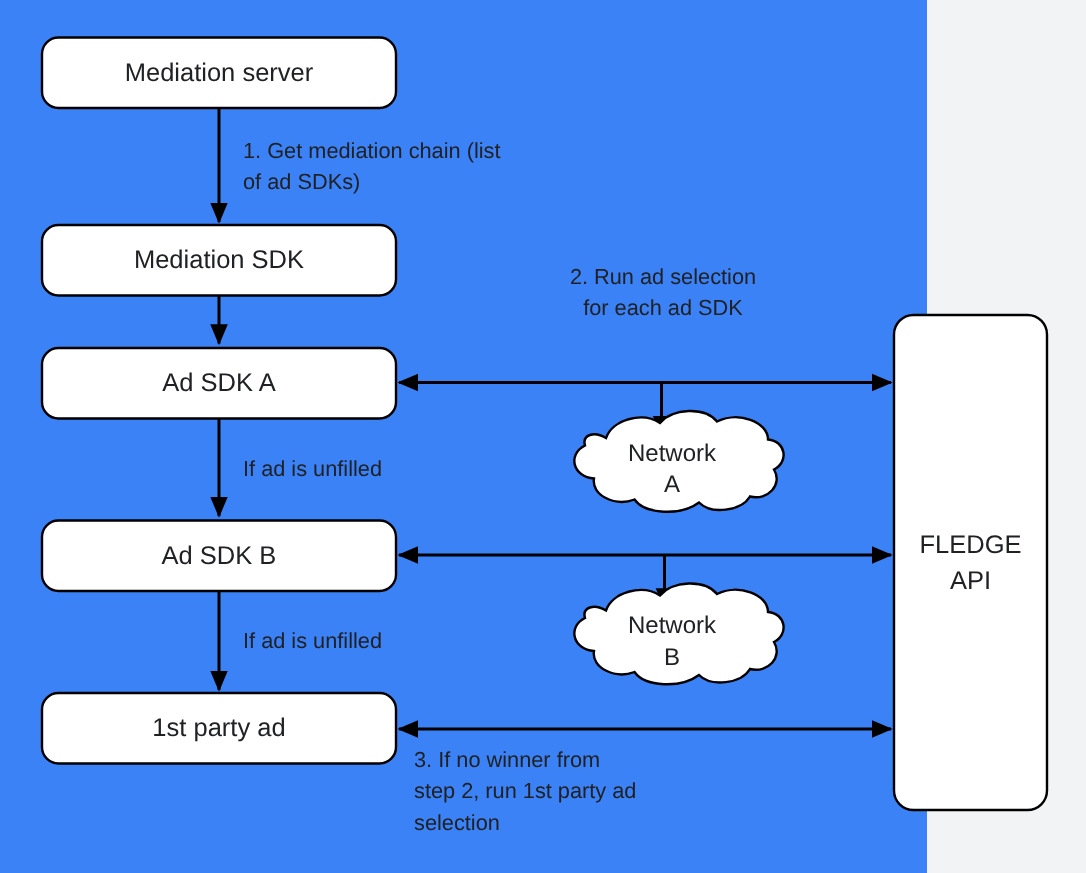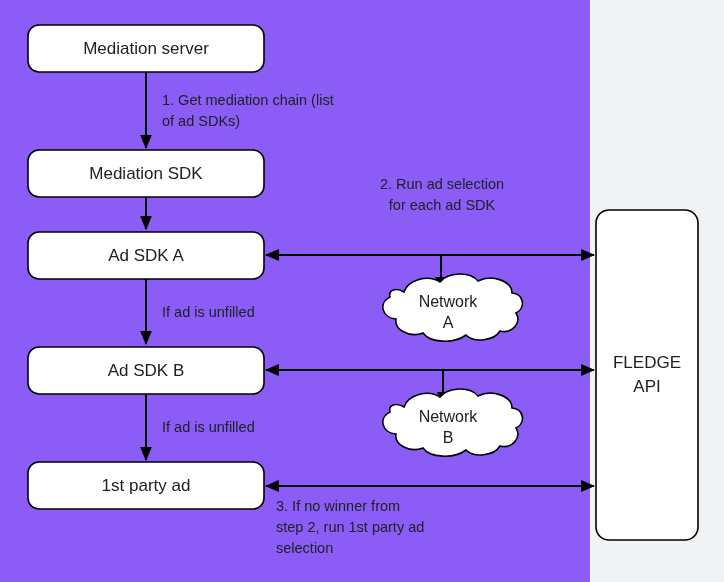--- a/index.html
+++ b/index.html
@@ -10,21 +10,22 @@
   body {
     width: 724px;
     height: 582px;
     overflow: hidden;
     font-family: "Liberation Sans", sans-serif;
   }
   #diagram-root {
     position: relative;
     width: 590px;
     height: 582px;
-    background: #8b5cf6;
+    background: #3b82f6;
+    padding-left: 28px;
   }
   svg#diagram-canvas {
     position: absolute;
     left: 0;
     top: 0;
     width: 724px;
     height: 582px;
     display: block;
   }
   .node-label {

